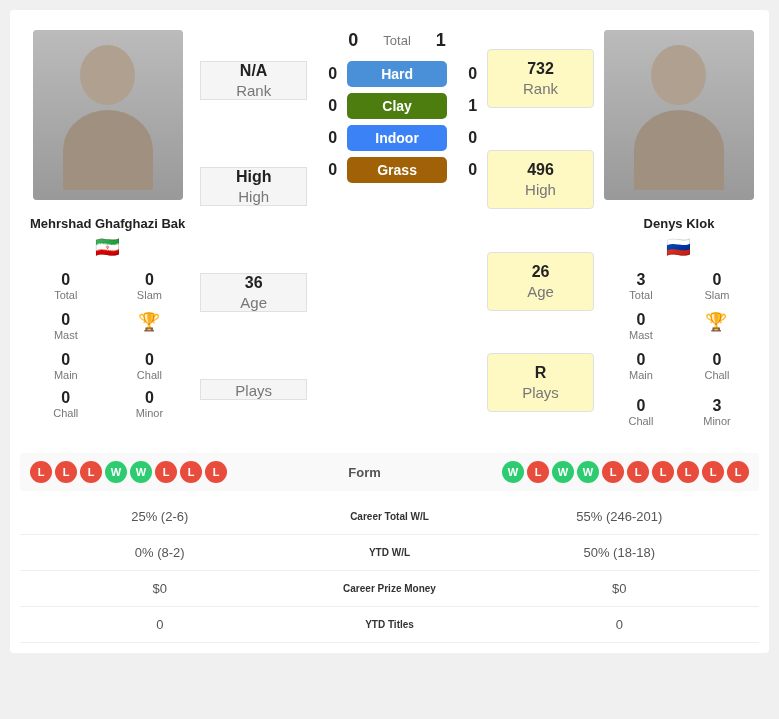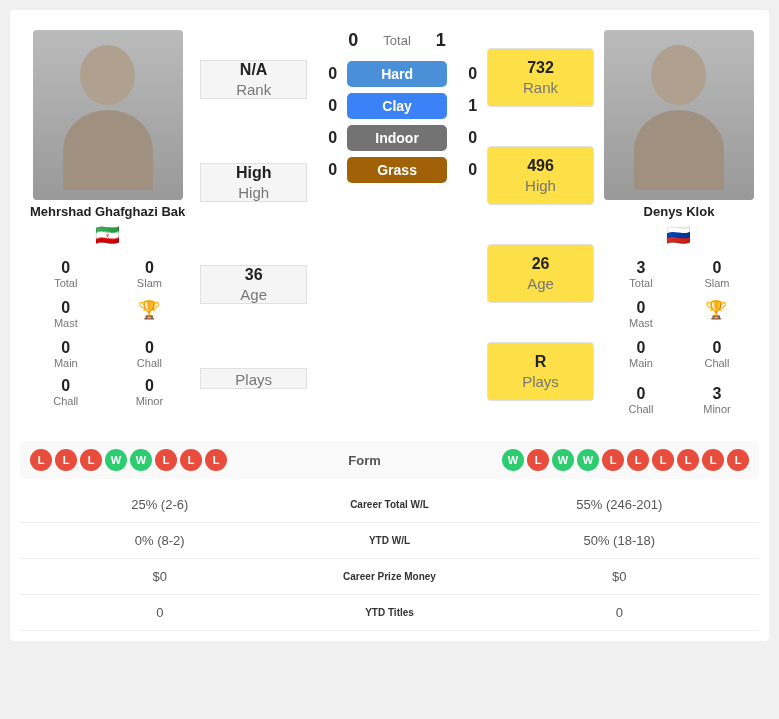--- a/index.html
+++ b/index.html
@@ -62,21 +62,21 @@
       width: 90px;
       height: 80px;
       background: #a09080;
       border-radius: 50% 50% 0 0;
       margin-top: 5px;
     }
     .player-name {
       text-align: center;
       font-weight: bold;
       font-size: 13px;
-      margin-top: 4px;
+      margin-top: 16px;
       color: #222;
     }
     .player-flag {
       margin-top: 4px;
       font-size: 20px;
     }
     .player-stats-grid {
       display: grid;
       grid-template-columns: 1fr 1fr;
       gap: 2px;
@@ -180,35 +180,35 @@
       width: 100px;
       padding: 5px 0;
       border-radius: 5px;
       border: none;
       color: #fff;
       font-weight: bold;
       font-size: 14px;
       text-align: center;
     }
     .court-btn.hard { background: #4a90d9; }
-    .court-btn.clay { background: #3b82f6; }
-    .court-btn.indoor { background: #737373; }
+    .court-btn.clay { background: #4d7c0f; }
+    .court-btn.indoor { background: #3b82f6; }
     .court-btn.grass { background: #a16207; }
     
     .right-stats {
       width: 120px;
       display: flex;
       flex-direction: column;
       gap: 4px;
       padding: 10px 5px;
       align-items: center;
       justify-content: space-around;
     }
     .right-stat-box {
-      background: #fde047;
+      background: #fef9c3;
       border: 1px solid #e0e0e0;
       border-radius: 4px;
       width: 100%;
       padding: 10px 5px;
       display: flex;
       flex-direction: column;
       align-items: center;
     }
     
     .player-card-right {

